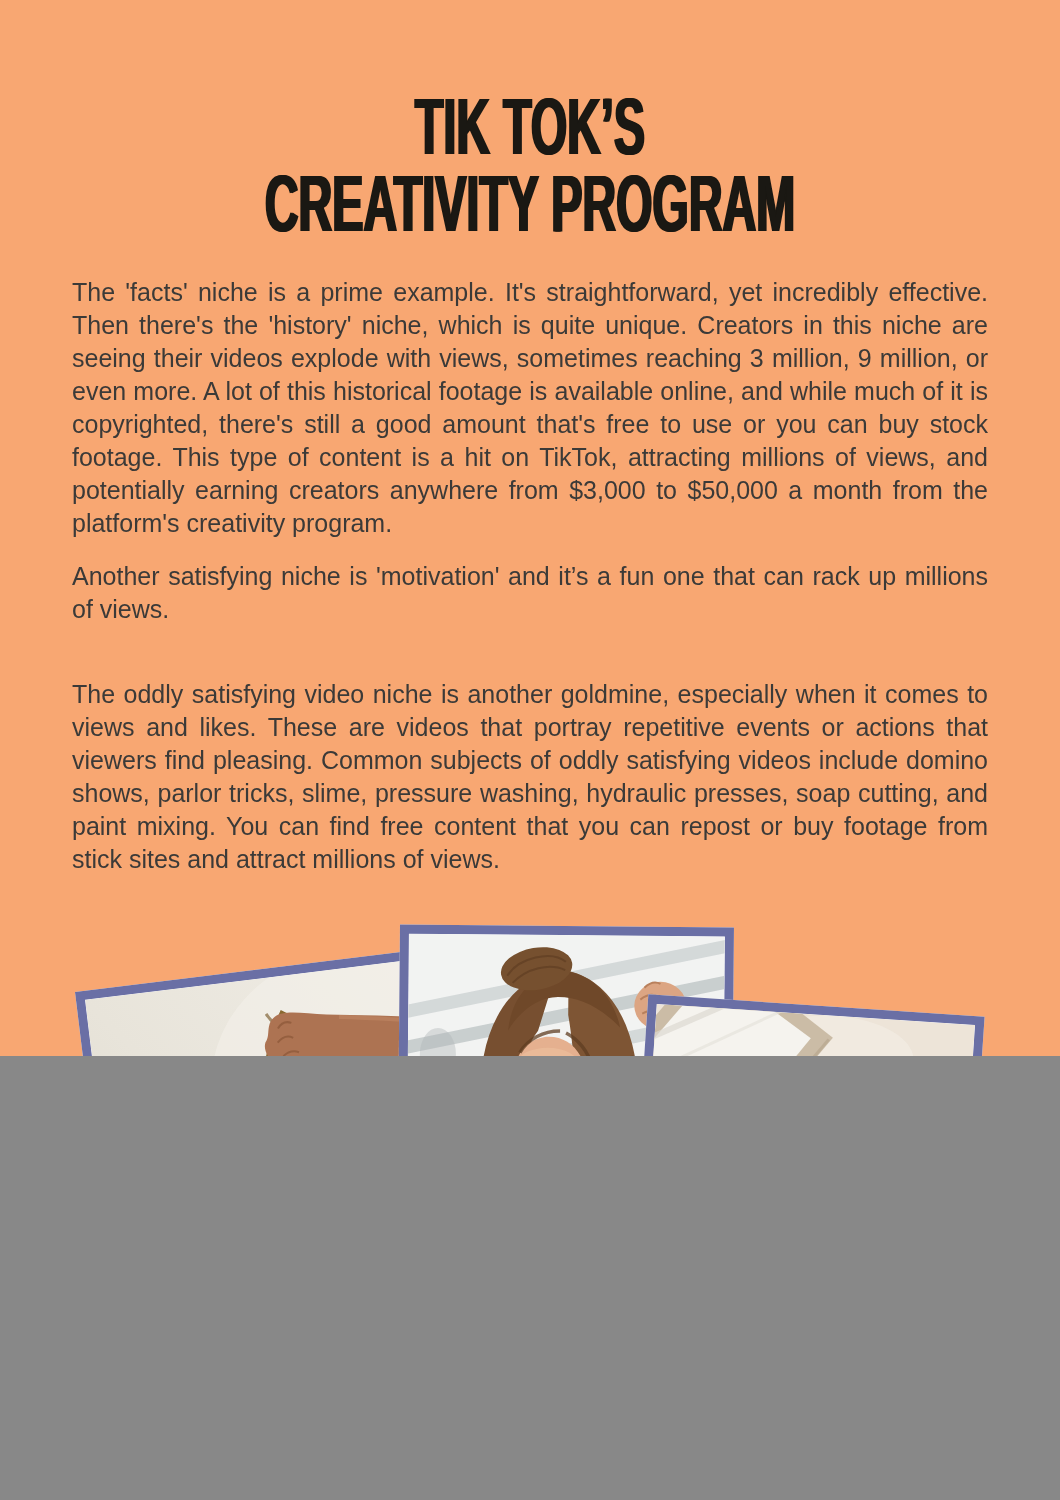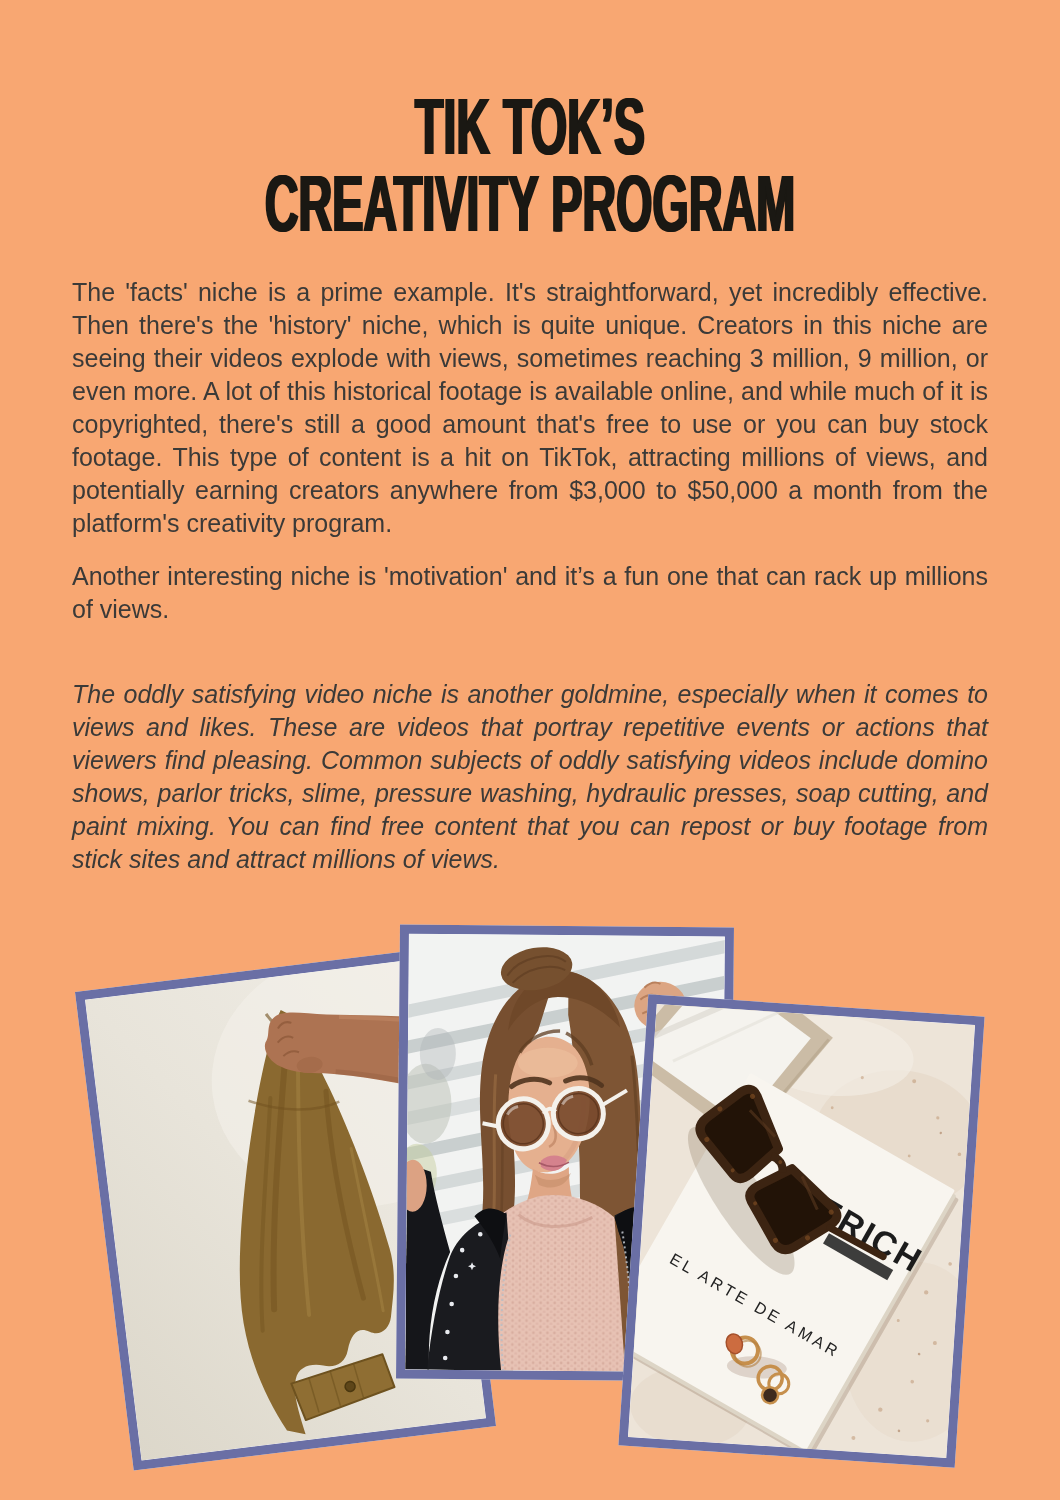--- a/index.html
+++ b/index.html
@@ -5,21 +5,21 @@
   :root{
     --bg:#F8A772;
     --ink:#3B3A38;
     --title:#1A1813;
     --frame:#6A6FA5;
   }
   *{margin:0;padding:0;box-sizing:border-box;}
   body{background:#888;}
   .page{
     position:relative;
-    width:1060px;height:1500px;
+    width:1060px;height:1056px;
     background:var(--bg);
     overflow:hidden;
     font-family:"Liberation Sans",sans-serif;
     margin:0 auto;
   }
   .title-block{
     position:absolute;
     top:88px;left:0;right:0;
     text-align:center;
     color:var(--title);
@@ -40,21 +40,21 @@
     top:276px;left:0;right:0;
     padding:0 72px;
   }
   .content p{
     font-size:25px;
     line-height:33px;
     color:var(--ink);
     text-align:justify;
     margin-bottom:20px;
   }
-  .content p.spaced-top{margin-top:52px;font-style:italic;}
+  .content p.spaced-top{margin-top:52px;}
   .collage{position:absolute;left:0;top:0;width:100%;height:100%;pointer-events:none;}
   .photo-frame{
     position:absolute;
     border:9px solid var(--frame);
     background:#fff;
     overflow:hidden;
   }
   .photo-frame svg{display:block;width:100%;height:100%;}
   .photo-jacket{left:103px;top:968px;width:365px;height:482px;transform:rotate(-7deg);z-index:1;}
   .photo-woman{left:398px;top:926px;width:334px;height:454px;transform:rotate(0.5deg);z-index:2;}
@@ -65,21 +65,21 @@
 
 <div class="page">
 
   <h1 class="title-block">
     <span class="title-line">TIK TOK’S</span>
     <span class="title-line">CREATIVITY PROGRAM</span>
   </h1>
 
   <div class="content">
     <p>The 'facts' niche is a prime example. It's straightforward, yet incredibly effective. Then there's the 'history' niche, which is quite unique. Creators in this niche are seeing their videos explode with views, sometimes reaching 3 million, 9 million, or even more. A lot of this historical footage is available online, and while much of it is copyrighted, there's still a good amount that's free to use or you can buy stock footage. This type of content is a hit on TikTok, attracting millions of views, and potentially earning creators anywhere from $3,000 to $50,000 a month from the platform's creativity program.</p>
-    <p>Another interesting niche is 'motivation' and it’s a fun one that can rack up millions of views.</p>
+    <p>Another satisfying niche is 'motivation' and it’s a fun one that can rack up millions of views.</p>
     <p class="spaced-top">The oddly satisfying video niche is another goldmine, especially when it comes to views and likes. These are videos that portray repetitive events or actions that viewers find pleasing. Common subjects of oddly satisfying videos include domino shows, parlor tricks, slime, pressure washing, hydraulic presses, soap cutting, and paint mixing. You can find free content that you can repost or buy footage from stick sites and attract millions of views.</p>
   </div>
 
   <div class="collage">
 
     <div class="photo-frame photo-jacket">
       <svg viewBox="0 0 347 464" preserveAspectRatio="none">
         <defs>
           <linearGradient id="jbg" x1="0" y1="1" x2="1" y2="0">
             <stop offset="0" stop-color="#DCD7CA"></stop>

